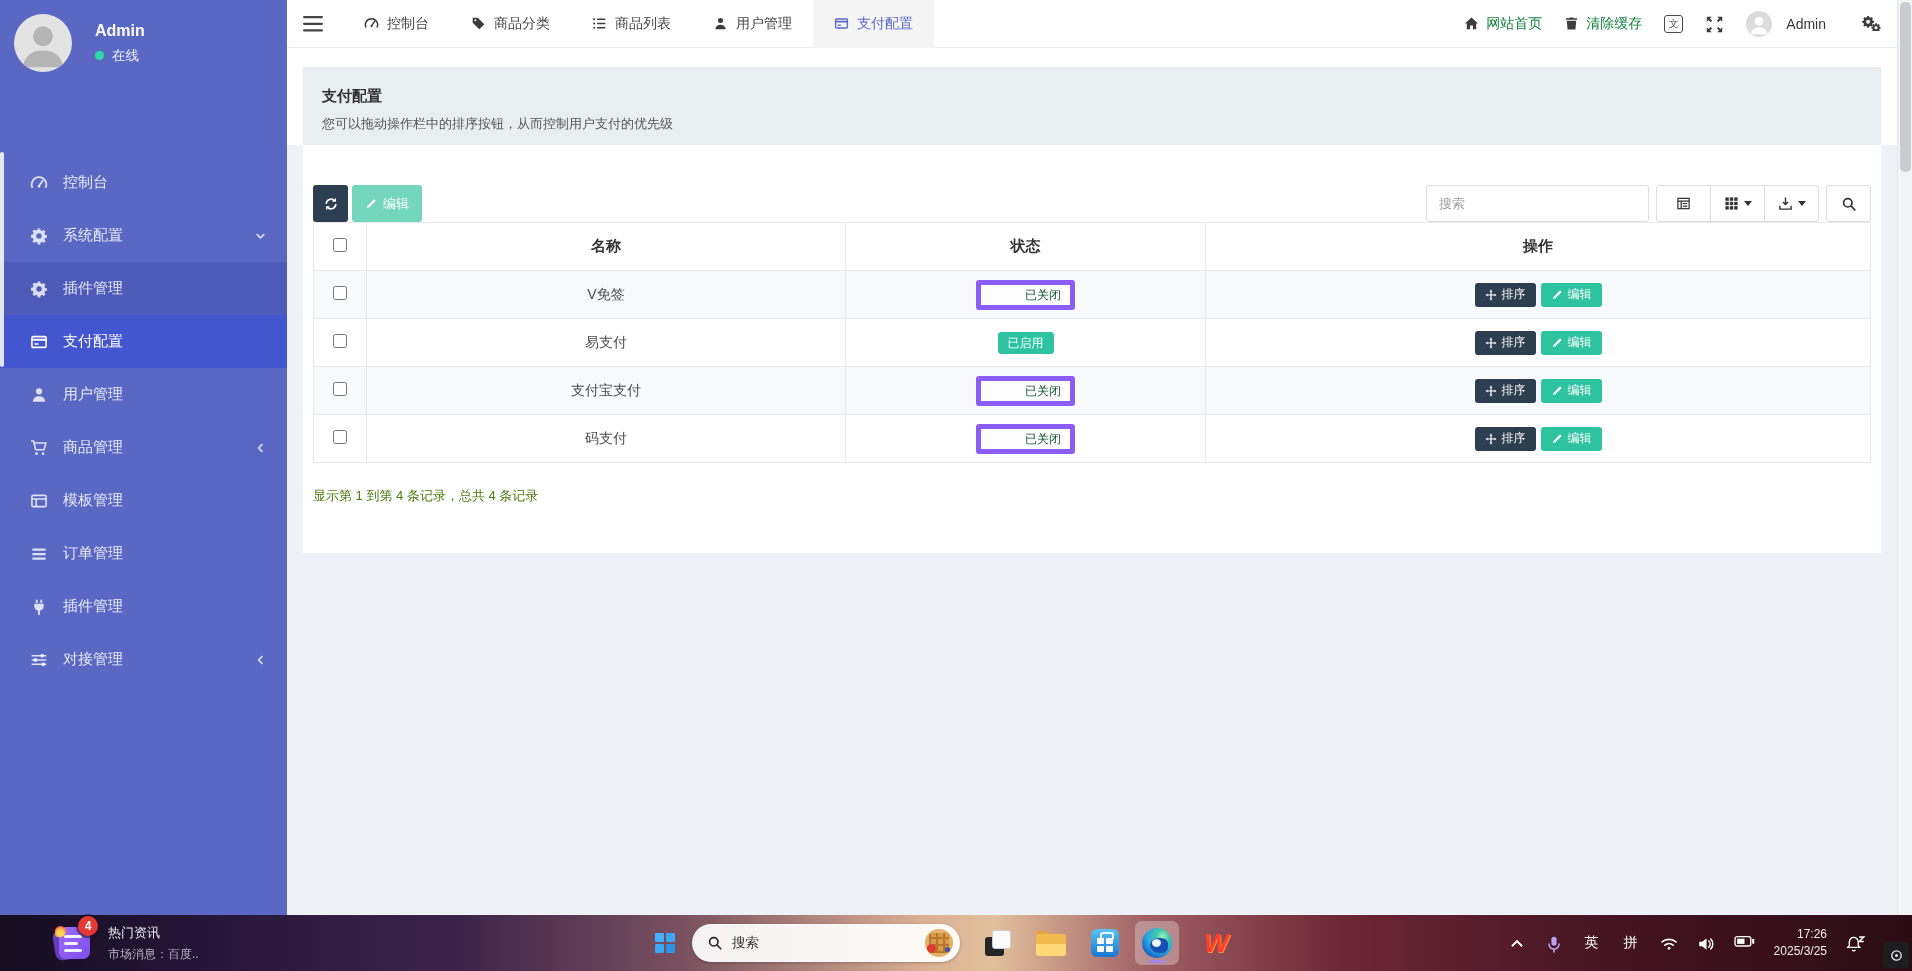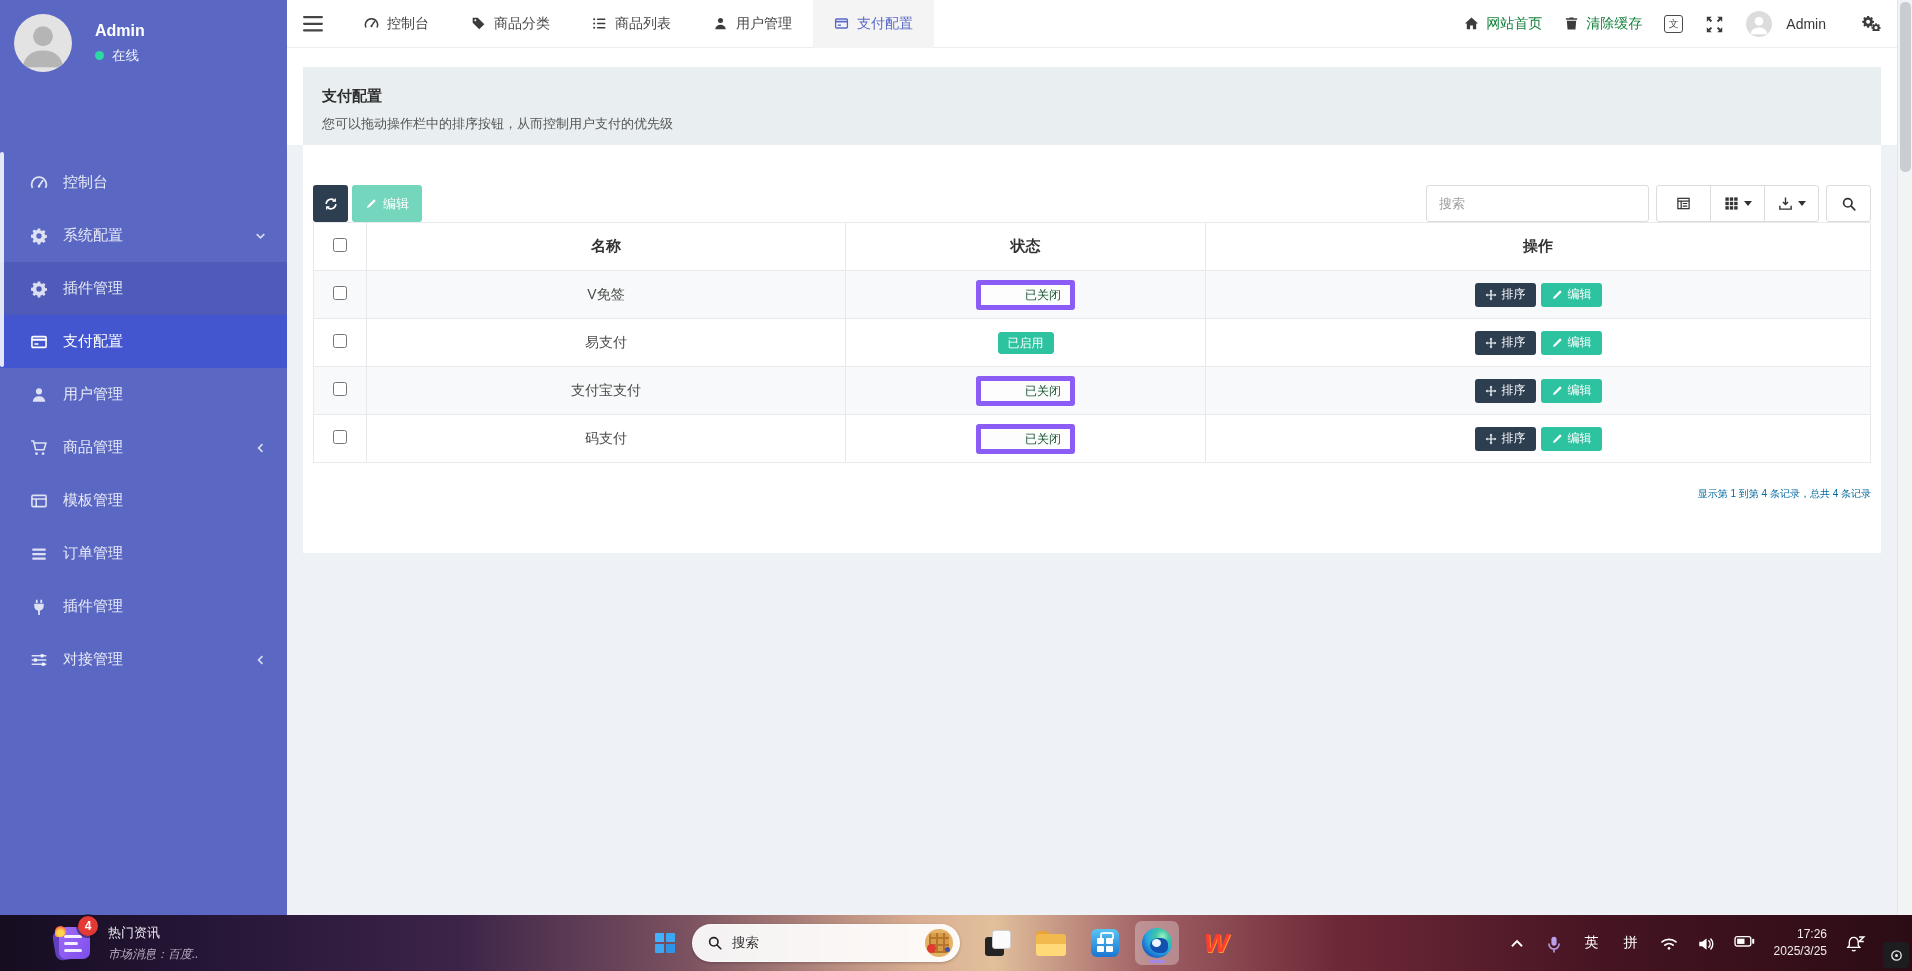--- a/index.html
+++ b/index.html
@@ -80,38 +80,38 @@
   .grid tr.odd td { background:#f8f9fa; }
   .grid input[type=checkbox] { width:14px; height:14px; cursor:pointer; }
   .badge { display:inline-block; font-size:12px; padding:4px 9px; border-radius:3px; line-height:1; }
   .badge.off { background:#fdfdfd; border:5px solid #8b5cf6; color:#14532d;padding-left:44px; }
   .badge.on  { background:#2dc3a0; border:1px solid #2dc3a0; color:#fff; }
   .acts { display:inline-flex; gap:5px; }
   .rbtn { height:24px; padding:0 10px; font-size:12px; color:#fff; gap:5px; }
   .rbtn svg { width:12px; height:12px; }
   .rbtn.sort { background:#2c3e50; }
   .rbtn.edit { background:#2dc3a0; }
-  .summary { padding:24px 0 0; font-size:10px; color:#0369a1;text-align:right; }
+  .summary { padding:24px 0 0; font-size:13px; color:#4d7c0f; }
 
   
   .vscroll { position:absolute; right:0; top:0; width:15px; height:915px; background:#f2f3f4; border-left:1px solid #e4e5e7; }
   .vscroll .thumb { position:absolute; left:2px; top:2px; width:11px; height:170px; background:#c9cdd1; border-radius:5px; }
 
   
   .taskbar { position:absolute; left:0; top:915px; width:1912px; height:56px;
     background:linear-gradient(90deg,#160d20 0%,#241536 10%,#3c2448 24%,#7c5260 36%,#d9ae92 48%,#e2c09c 52%,#a06064 60%,#6d2837 70%,#451422 84%,#2b0c15 100%); }
   .widgets { position:absolute; left:52px; top:0; height:56px; display:flex; align-items:center; gap:14px; cursor:pointer; }
   .wicon { position:relative; width:42px; height:40px; }
   .wcard-b { position:absolute; left:2px; top:6px; width:30px; height:30px; background:#6f48d8; border-radius:7px; transform:rotate(-10deg); opacity:.85; }
   .wcard-f { position:absolute; left:7px; top:4px; width:31px; height:32px; background:linear-gradient(135deg,#a06cf8,#7c4dea); border-radius:7px; }
   .wline { position:absolute; left:5px; height:2.5px; background:rgba(255,255,255,.9); border-radius:2px; }
   .wflame { position:absolute; left:3px; top:3px; width:11px; height:11px; border-radius:50% 50% 50% 20%; background:radial-gradient(circle at 50% 65%,#ffd54f 0 35%,#ff7043 70%); }
   .wbadge { position:absolute; right:-4px; top:-7px; min-width:20px; height:20px; border-radius:10px; background:#e53935; color:#fff; font-size:12px; font-weight:bold; display:flex; align-items:center; justify-content:center; box-shadow:0 0 0 2px rgba(30,16,40,.55); }
   .wt1 { font-size:13px; color:#ece6ee; }
-  .wt2 { font-size:12px; color:#b9aec2; margin-top:4px; white-space:nowrap;font-style:italic; }
+  .wt2 { font-size:12px; color:#b9aec2; margin-top:4px; white-space:nowrap; }
   .tb-center { position:absolute; left:655px; top:0; height:56px; display:flex; align-items:center; }
   .start { display:grid; grid-template-columns:9px 9px; grid-template-rows:9px 9px; gap:2px; cursor:pointer; }
   .start span { background:#3ba7f5; border-radius:1px; }
   .start span:nth-child(1){ background:#45b2ff; } .start span:nth-child(4){ background:#2d93e8; }
   .tsearch { width:268px; height:38px; margin-left:17px; border-radius:19px; background:rgba(255,255,255,.92); border:1px solid rgba(255,255,255,.55); box-shadow:0 1px 3px rgba(0,0,0,.25); display:flex; align-items:center; padding:0 6px 0 14px; cursor:pointer; }
   .tsearch .tsic { width:16px; height:16px; color:#222; }
   .tsearch .tstxt { margin-left:9px; font-size:13.5px; color:#333; }
   .waffle { margin-left:auto; width:28px; height:28px; border-radius:50%; background:#e2b266; position:relative; overflow:hidden; }
   .waffle::before { content:""; position:absolute; inset:4px; border-radius:4px; background:
       repeating-linear-gradient(0deg,#b5762c 0 2px,transparent 2px 7px),

